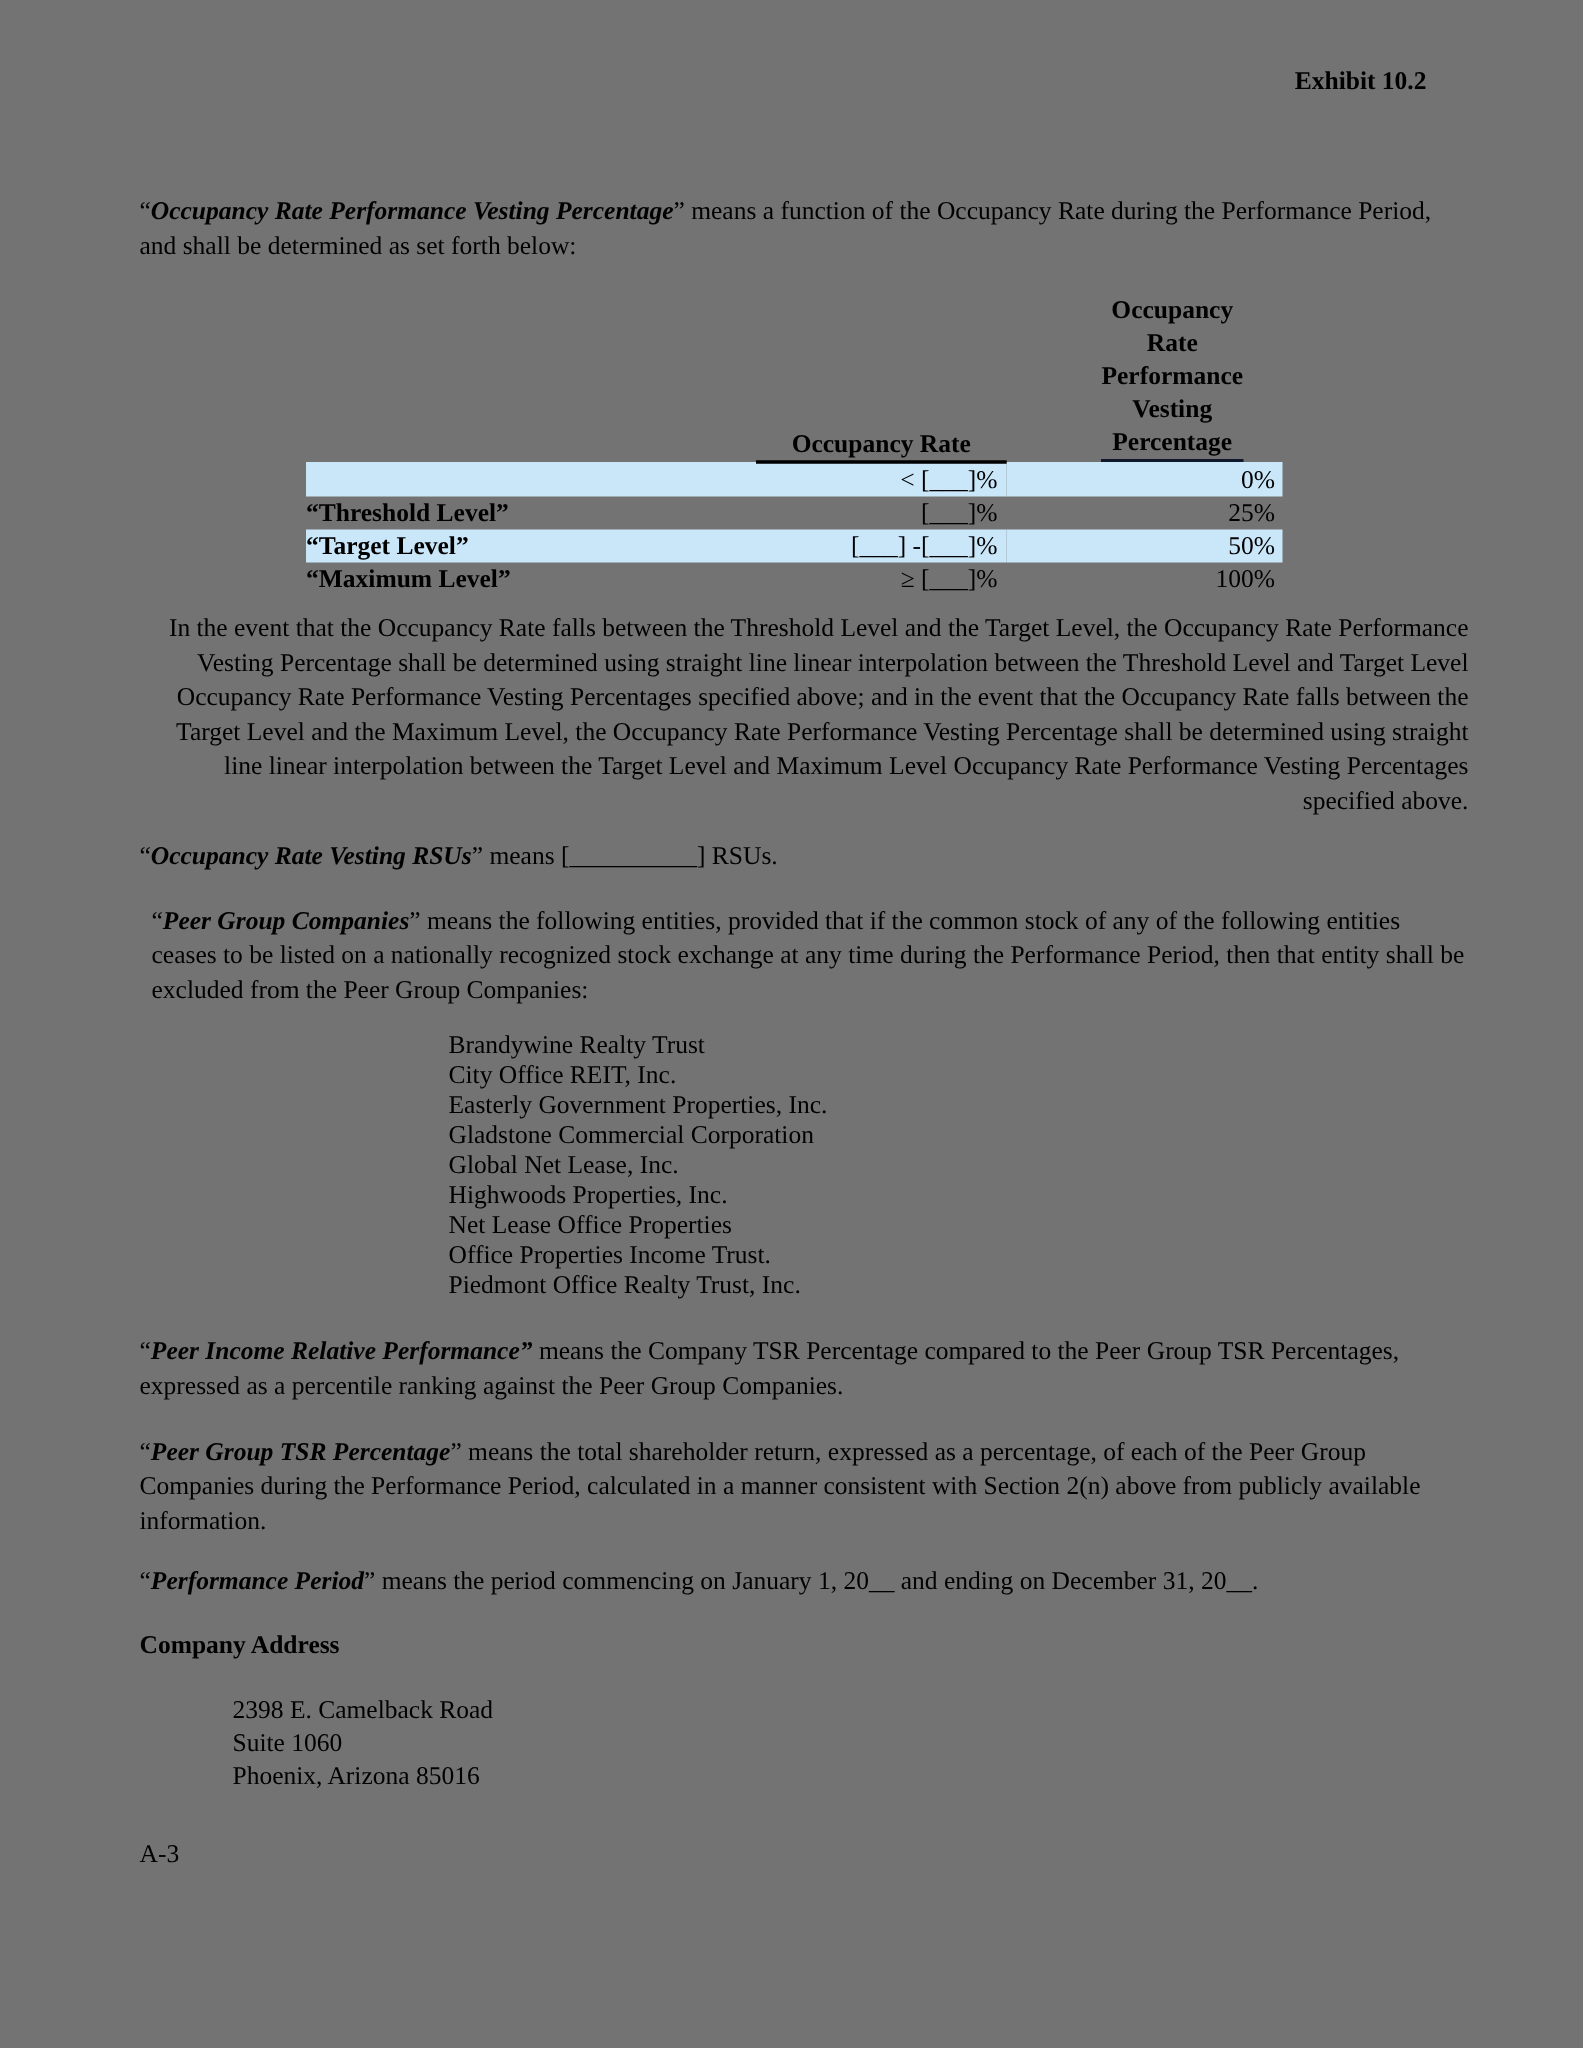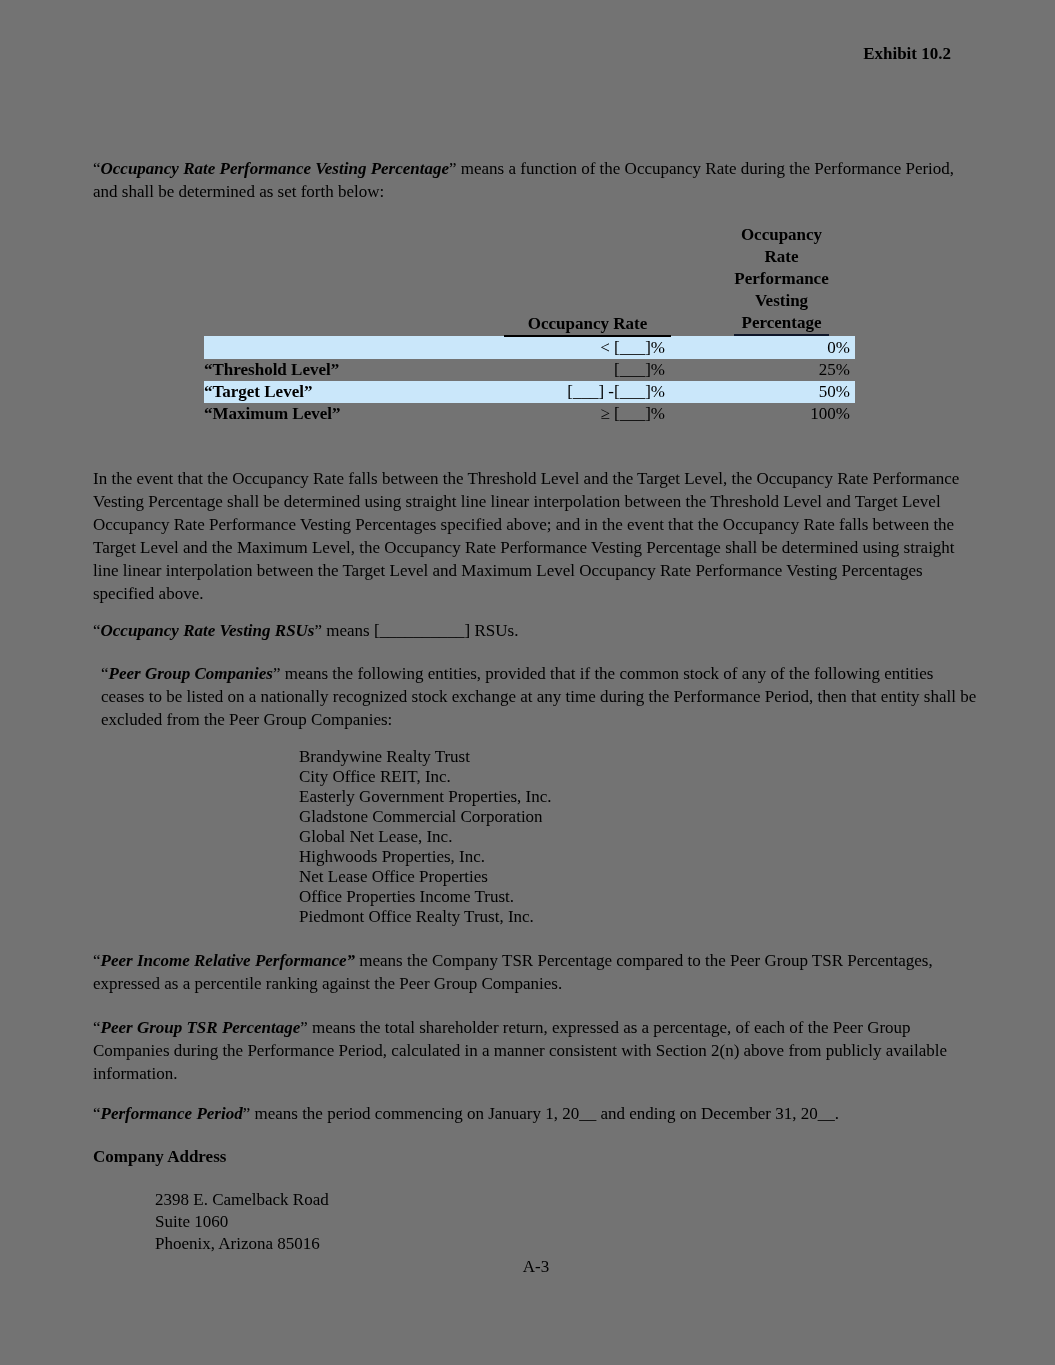--- a/index.html
+++ b/index.html
@@ -9,46 +9,46 @@
     background:#737373;
     box-sizing:border-box;
     padding:42px 76px 0 93px;
     font-family:"Liberation Serif", serif;
     font-size:17px; line-height:23px;
     color:#000000;
     overflow:hidden;
   }
   .exhibit { text-align:right; font-weight:bold; padding-right:28px; }
   p { margin:0; }
-  .p1 { margin-top:92px; }
+  .p1 { margin-top:64px; }
   .vesting-table {
     margin-top:21px; margin-left:111px;
     border-collapse:collapse; table-layout:fixed; width:651px;
   }
   .vesting-table th, .vesting-table td { padding:0; }
   .vesting-table thead th {
     vertical-align:bottom; text-align:center;
     font-weight:bold; line-height:22px;
   }
   .th-rate { border-bottom:2px solid #000; }
   .hdr3 { display:inline-block; border-bottom:2px solid #0f172a; text-align:center; }
   .vesting-table tbody td { line-height:22px; height:22px; white-space:nowrap; }
   .vesting-table td.label { font-weight:bold; text-align:left; }
   .vesting-table td.rate { text-align:right; padding-right:6px; }
   .vesting-table td.pct { text-align:right; padding-right:5px; }
-  .p2 { margin-top:42px; }
+  .p2 { margin-top:10px;text-align:right; }
   .p3 { margin-top:14px; }
   .p4 { margin-top:20px; padding-left:8px; }
   .company-list { margin-top:16px; margin-left:206px; line-height:20px; }
   .p5 { margin-top:22px; }
   .p6 { margin-top:21px; }
   .p7 { margin-top:17px; }
   .addr-heading { margin-top:20px; font-weight:bold; }
   .address { margin-top:21px; margin-left:62px; line-height:22px; }
-  .footer { text-align:center; }
+  .footer { margin-top:29px; text-align:left; }
   .seg-bi { font-weight:bold; font-style:italic; }
 </style>
 </head>
 <body>
 
 <div class="page">
 
   <div class="exhibit">Exhibit 10.2</div>
 
   <p class="p1"><span>“</span><span class="seg-bi">Occupancy Rate Performance Vesting Percentage</span><span>” means a function of the Occupancy Rate during the Performance Period, and shall be determined as set forth below:</span></p>

